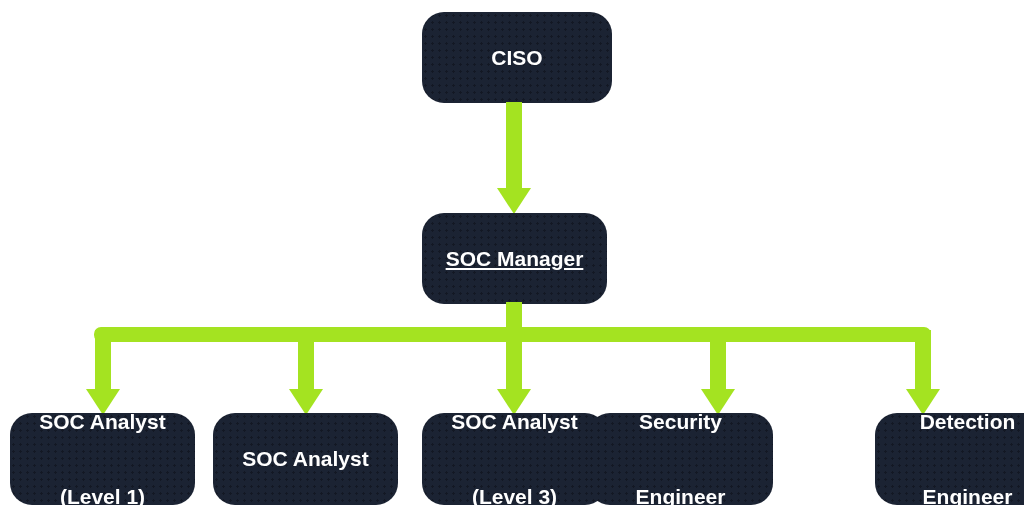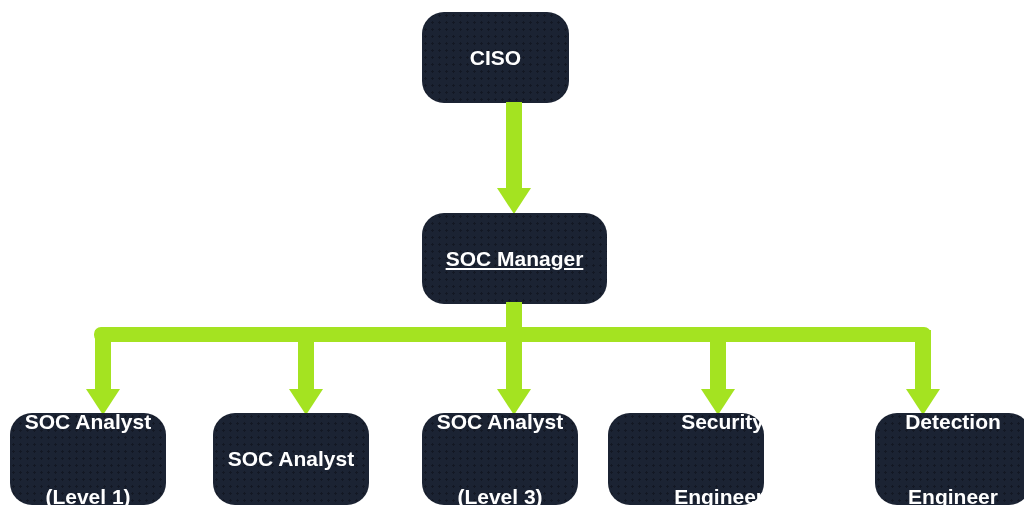--- a/index.html
+++ b/index.html
@@ -24,27 +24,27 @@
     display: flex;
     flex-direction: column;
     align-items: center;
     justify-content: center;
     color: var(--node-text, #ffffff);
     font-weight: 700;
     font-size: 21px;
     line-height: 30px;
     text-align: center;
   }
-  .node-root    { left: 422px; top: 12px;  width: 147px; height: 91px; }
+  .node-root    { left: 422px; top: 12px;  width: 190px; height: 91px; }
   .node-manager { left: 422px; top: 213px; width: 185px; height: 91px; text-decoration: underline; }
-  .node-child   { top: 413px; width: 156px; height: 92px; gap: 45px; }
+  .node-child   { top: 413px; width: 185px; height: 92px; gap: 45px; }
   .c1 { left: 10px; }
   .c2 { left: 213px; }
   .c3 { left: 422px; }
-  .c4 { left: 608px; align-items: flex-end; }
+  .c4 { left: 588px; }
   .c5 { left: 855px; margin-left: 20px; }
 
   
   .shaft {
     position: absolute;
     width: 16px;
     background: var(--arrow, #a4e321);
   }
   .shaft-top  { left: 506px; top: 102px; height: 87px; }
   .shaft-mid  { left: 506px; top: 302px; height: 87px; }

